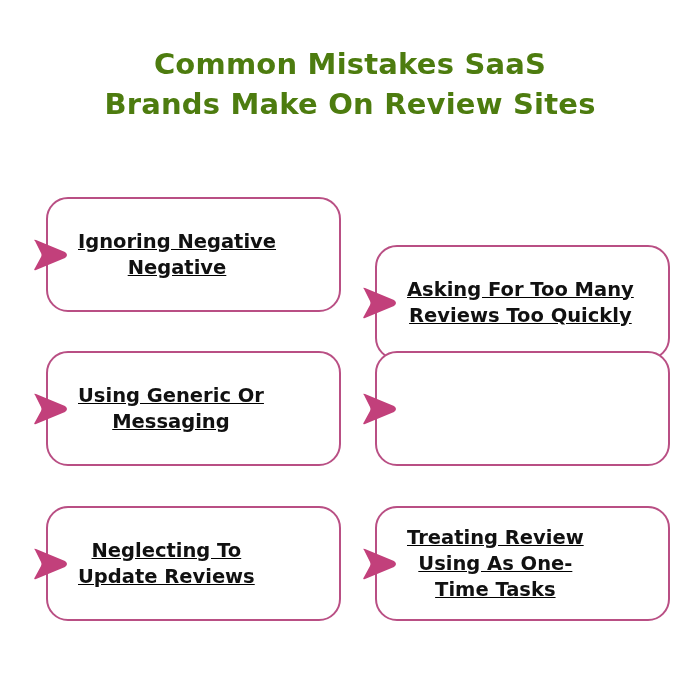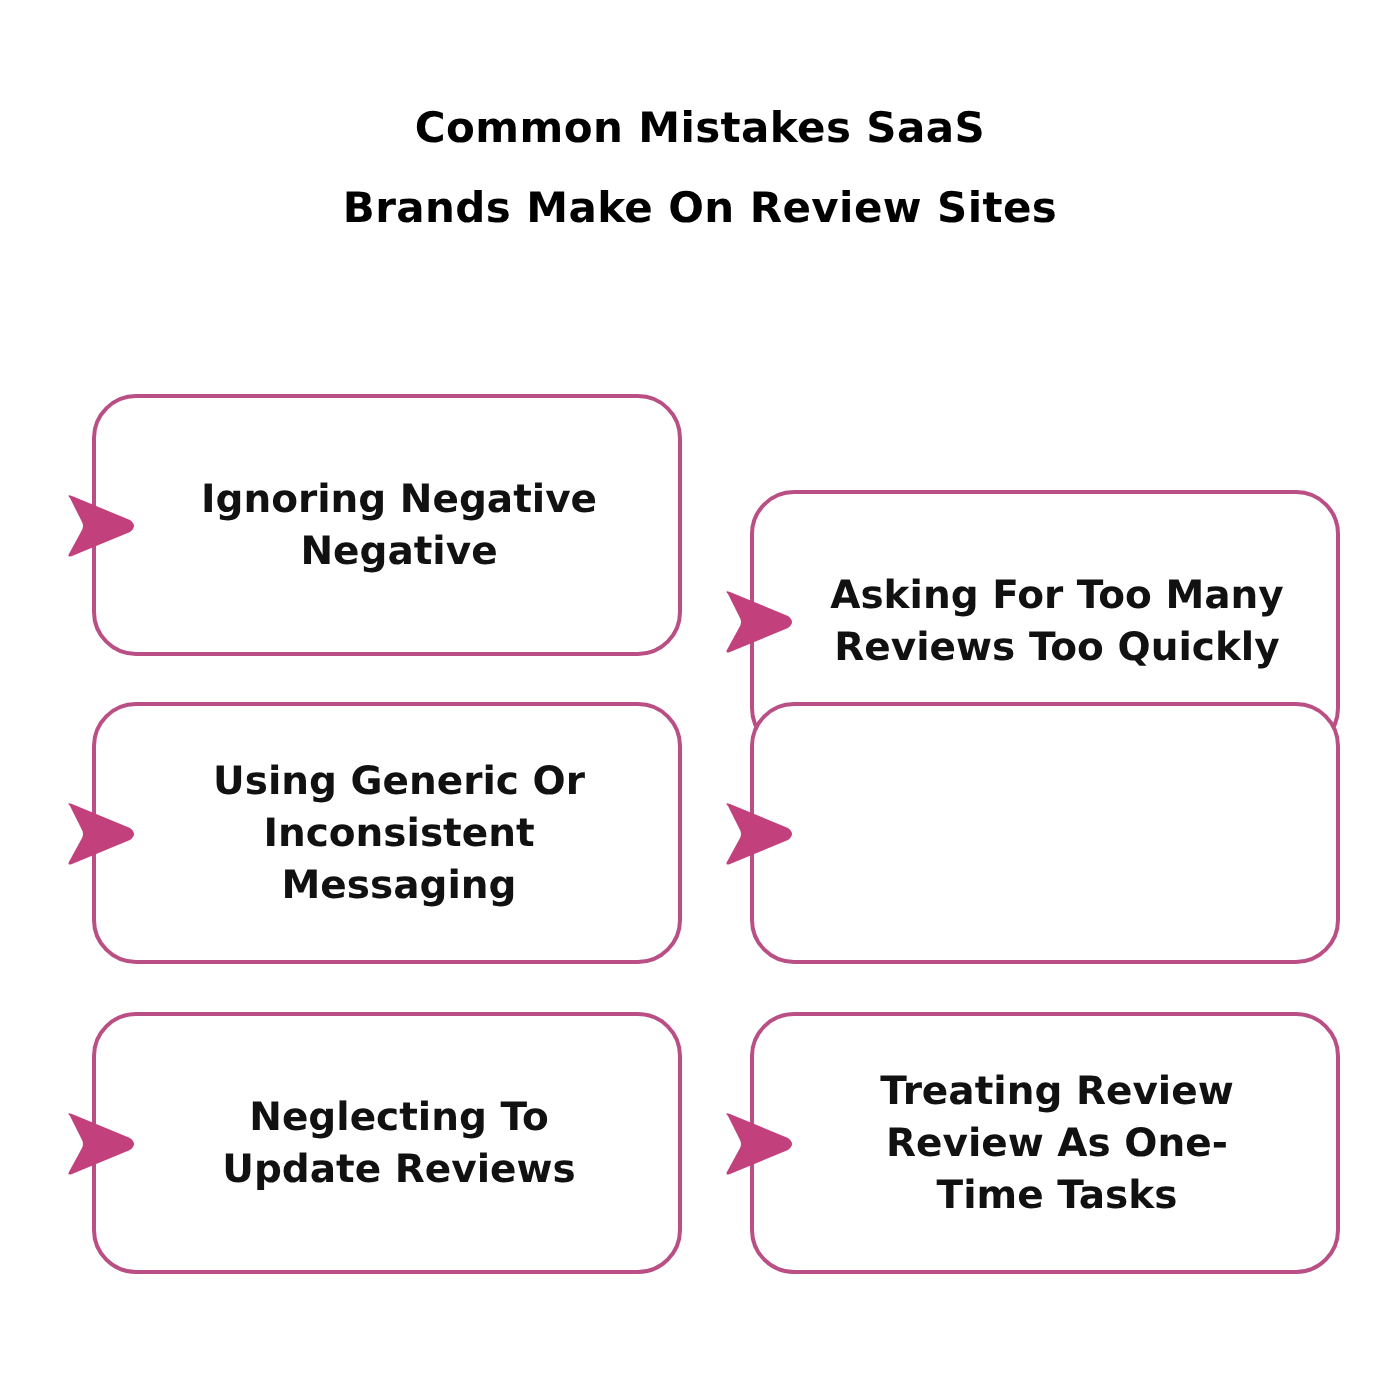--- a/index.html
+++ b/index.html
@@ -1,27 +1,28 @@
 <!DOCTYPE html>
 <html><head>
   <meta charset="utf-8">
   <style>
     * { box-sizing: border-box; margin: 0; padding: 0; }
     html, body { width: 700px; height: 700px; background: #ffffff; overflow: hidden; }
     body { position: relative; font-family: "DejaVu Sans", sans-serif; }
     .title {
       position: absolute; left: 0; top: 44px; width: 700px;
-      text-align: center; color: #000000; font-weight: bold;
-      font-size: 21px; line-height: 40px; letter-spacing: 0.2px;
+      text-align: center; color: #4d7c0f; font-weight: bold;
+      font-size: 29px; line-height: 40px; letter-spacing: 0.2px;
     }
     .card {
-      position: absolute; width: 295px; height: 131px;
+      position: absolute; width: 295px; height: 115px;
       border: 2px solid #b94f84; border-radius: 22px; background: #ffffff;
-      display: flex; align-items: center; justify-content: center;
+      display: flex; align-items: center; justify-content: flex-start;
       padding: 0 18px 0 30px;
+      text-decoration: underline;
     }
     .card-text {
       text-align: center; color: #111111; font-weight: bold;
       font-size: 19.5px; line-height: 26px;
     }
     .arrow {
       position: absolute; left: -17px; top: 50%; margin-top: -17px;
       width: 38px; height: 34px;
     }
     .arrow svg { display: block; width: 38px; height: 34px; }
@@ -59,21 +60,20 @@
 </div>
 
 <div class="card" style="left:46px; top:351px;">
   <span class="arrow">
     <svg viewBox="0 0 38 34">
         <path d="M4 3 Q2 1 5 2 L34 14 Q38 17 34 20 L5 32 Q2 33 4 30 L10 19 Q11 17 10 15 Z" fill="#c2407b"></path>
       </svg>
   </span>
   <div class="card-text">
     <div>Using Generic Or</div>
-    <div>Inconsistent</div>
     <div>Messaging</div>
   </div>
 </div>
 
 <div class="card" style="left:375px; top:351px;">
   <span class="arrow">
     <svg viewBox="0 0 38 34">
         <path d="M4 3 Q2 1 5 2 L34 14 Q38 17 34 20 L5 32 Q2 33 4 30 L10 19 Q11 17 10 15 Z" fill="#c2407b"></path>
       </svg>
   </span>
@@ -92,16 +92,16 @@
 </div>
 
 <div class="card" style="left:375px; top:506px;">
   <span class="arrow">
     <svg viewBox="0 0 38 34">
         <path d="M4 3 Q2 1 5 2 L34 14 Q38 17 34 20 L5 32 Q2 33 4 30 L10 19 Q11 17 10 15 Z" fill="#c2407b"></path>
       </svg>
   </span>
   <div class="card-text">
     <div>Treating Review</div>
-    <div>Review As One-</div>
+    <div>Using As One-</div>
     <div>Time Tasks</div>
   </div>
 </div>
 
 </body></html>

